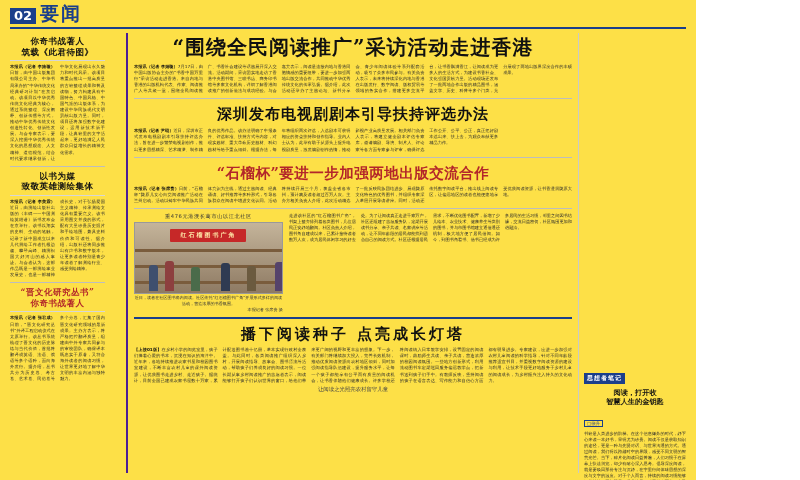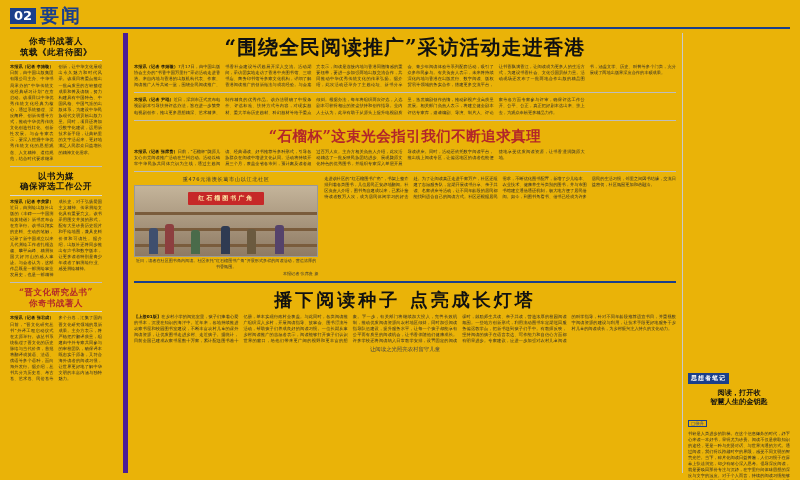--- a/index.html
+++ b/index.html
@@ -5,22 +5,22 @@
   * { box-sizing: border-box; }
   html, body {
     margin: 0; padding: 0;
     width: 800px; height: 480px;
     background: #ffffff;
     font-family: "DejaVu Sans", "Liberation Sans", sans-serif;
     overflow: hidden;
   }
   .page {
     position: relative;
-    width: 800px; height: 480px;
-    background: #eab308;
+    width: 696px; height: 480px;
+    background: #fde047;
     padding: 6px 10px 4px 10px;
   }
   
   .masthead {
     display: flex;
     align-items: flex-end;
     justify-content: space-between;
     border-bottom: 2px solid #1b3f8b;
     padding-bottom: 2px;
   }
@@ -35,21 +35,21 @@
     padding: 1px 4px 2px 4px;
     line-height: 1;
     letter-spacing: 0;
   }
   .section-title {
     color: #1b3f8b;
     font-size: 19px;
     font-weight: bold;
     letter-spacing: 2px;
     line-height: 1;
-    font-family: Liberation Sans, sans-serif;
+    font-family: Liberation Mono, monospace;
   }
   .masthead-right {
     text-align: right;
     line-height: 1.15;
   }
   .paper-name {
     color: #1b3f8b;
     font-size: 13px;
     font-weight: bold;
     letter-spacing: 1px;
@@ -66,21 +66,21 @@
   
   .body {
     display: flex;
     gap: 6px;
     margin-top: 4px;
     height: 440px;
   }
   .col-left {
     width: 118px;
     flex: 0 0 118px;
-    border-right: 5px solid #4c1d95;
+    border-right: 2px solid #4c1d95;
     padding-right: 21px;
   }
   .col-main {
     flex: 1 1 auto;
     display: flex;
     flex-direction: column;
     min-width: 0;
   }
   .col-right {
     width: 108px;
@@ -129,21 +129,21 @@
     letter-spacing: .5px;
     margin: 3px 0 3px 0;
   }
   .l-hl.red { color: #b3262a; }
 
   
   .m-hl1 { font-size: 20px; letter-spacing: 1px; margin: 2px 0 4px 0; }
   .m-hl2 { font-size: 15px; letter-spacing: 1px; margin: 2px 0 4px 0; }
   .m-hl3 { font-size: 14.5px; letter-spacing: .5px; margin: 2px 0 4px 0; color: #b3262a;}
   .m-hl4 { font-size: 13px; letter-spacing: .5px; margin: 2px 0 3px 0; color: #1b3f8b; }
-  .m-hl5 { font-size: 18px; letter-spacing: 3px; margin: 3px 0 3px 0; }
+  .m-hl5 { font-size: 15px; letter-spacing: 3px; margin: 3px 0 3px 0; }
 
   .kicker {
     font-size: 5.2px;
     text-align: center;
     color: #333;
     letter-spacing: .6px;
     margin-bottom: 1px;
   }
 
   
@@ -242,21 +242,21 @@
       <div class="hl l-hl" style="white-space:pre-line;">你奇书战著人
 筑载《此君待图》</div>
       <div class="rule-thin"></div>
       <div class="fake-text cols2">
         <span class="lead">本报讯（记者 李婧璇）</span><span>日前，由中国出版集团有限公司主办、中华书局承办的“中华传统文化经典研习计划”在京启动。该项目以中华优秀传统文化经典为核心，通过系统整理、深度阐释、创新传播等方式，推动中华优秀传统文化创造性转化、创新性发展。与会专家表示，要深入挖掘中华优秀传统文化的思想观念、人文精神、道德规范，结合时代要求继承创新，让中华文化展现出永久魅力和时代风采。该项目将重点推出一批高质量的古籍整理成果和普及读物，努力构建具有中国特色、中国风格、中国气派的出版体系，为建设中华民族现代文明贡献出版力量。同时，项目还将加强数字化建设，运用新技术新手段，让典籍里的文字活起来，更好地满足人民群众日益增长的精神文化需求。</span>
       </div>
 
       <div class="rule"></div>
 
       <div class="hl l-hl" style="white-space:pre-line;">以书为媒
-确保评选工作公开</div>
+致敬英雄测绘集体</div>
       <div class="rule-thin"></div>
       <div class="fake-text cols2">
         <span class="lead">本报讯（记者 李美霖）</span><span>近日，由测绘出版社出版的《丰碑——中国测绘英雄谱》新书发布会在京举行。该书以翔实的史料、生动的笔触，记录了新中国成立以来几代测绘工作者扎根边疆、攀登高峰、精测祖国大好河山的感人事迹。与会者认为，这部作品既是一部测绘事业发展史，也是一部精神成长史，对于弘扬爱国主义精神、传承测绘文化具有重要意义。该书采用图文并茂的形式，配有大量珍贵历史照片和手绘地图，兼具史料价值和可读性。据介绍，出版社还将同步推出有声书和数字版本，让更多读者特别是青少年读者了解测绘行业、感受测绘精神。</span>
       </div>
 
       <div class="rule"></div>
 
       <div class="hl l-hl red" style="white-space:pre-line;">“晋文化研究丛书”
 你奇书战著人</div>
       <div class="rule-thin"></div>
@@ -267,27 +267,28 @@
 
     <div class="col-main">
 
       <div class="hl m-hl1">“围绕全民阅读推广”采访活动走进香港</div>
       <div class="fake-text cols6" style="max-height:72px;overflow:hidden;">
         <span class="lead">本报讯（记者 李婧璇）</span><span>7月17日，由中国出版协会主办的“书香中国万里行”采访活动走进香港。来自内地与香港的出版机构代表、作家、阅读推广人等共聚一堂，围绕全民阅读推广、书香社会建设等话题展开深入交流。活动期间，采访团实地走访了香港中央图书馆、三联书店、商务印书馆等多家文化机构，详细了解香港阅读推广的创新做法与成功经验。与会嘉宾表示，阅读是连接内地与香港同胞情感的重要纽带，要进一步加强两地出版交流合作，共同推动中华优秀传统文化的传承弘扬。据介绍，此次活动还举办了主题论坛、新书分享会、青少年阅读体验等系列配套活动，吸引了众多市民参与。有关负责人表示，未来将持续深化内地与香港在出版发行、数字阅读、版权贸易等领域的务实合作，搭建更多交流平台，让书香飘满香江，让阅读成为更多人的生活方式，为建设书香社会、文化强国贡献力量。活动现场还发布了一批两地合作出版的精品图书，涵盖文学、历史、科普等多个门类，充分展现了两地出版界深度合作的丰硕成果。</span>
       </div>
 
       <div class="rule"></div>
 
+      <div class="hl m-hl2">深圳发布电视剧剧本引导扶持评选办法</div>
       <div class="fake-text cols6" style="max-height:46px;overflow:hidden;">
         <span class="lead">本报讯（记者 尹琨）</span><span>近日，深圳市正式发布电视剧剧本引导扶持评选办法，旨在进一步繁荣电视剧创作，推出更多思想精深、艺术精湛、制作精良的优秀作品。该办法明确了申报条件、评选标准、扶持方式等内容，对现实题材、重大革命历史题材、科幻题材等给予重点倾斜。根据办法，每年将组织两次评选，入选剧本可获得相应的资金扶持和创作指导。业内人士认为，此举有助于从源头上提升电视剧质量，激发编剧创作热情，推动影视产业高质量发展。相关部门负责人表示，将建立健全剧本评估专家库，邀请编剧、导演、制片人、评论家等各方面专家参与评审，确保评选工作公开、公平、公正，真正把好剧本选出来、扶上去，为观众奉献更多精品力作。</span>
       </div>
 
       <div class="rule"></div>
 
-      <div class="hl m-hl3">“石榴杯”这束光会指引我们不断追求真理</div>
+      <div class="hl m-hl3">“石榴杯”要进一步加强两地出版交流合作</div>
       <div class="fake-text cols6" style="max-height:30px;overflow:hidden;">
         <span class="lead">本报讯（记者 张席贵）</span><span>日前，“石榴杯”陇原儿女心向党阅读推广活动在兰州启动。活动以铸牢中华民族共同体意识为主线，通过主题阅读、经典诵读、好书推荐等多种形式，引导各族群众在阅读中增进文化认同。活动将持续开展三个月，覆盖全省各市州，预计惠及读者超过百万人次。主办方相关负责人介绍，此次活动精选了一批反映民族团结进步、展现陇原文化特色的优秀图书，并组织专家深入基层开展导读讲座。同时，活动还依托数字阅读平台，推出线上阅读专区，让偏远地区的读者也能便捷地享受优质阅读资源，让书香浸润陇原大地。</span>
       </div>
 
       <div class="rule"></div>
 
       <div class="section-row">
         <div class="flex1" style="flex:0 0 34%;">
           <div class="kicker">重476元港澳长葛市山以江北社区</div>
           <div class="photo-wrap">

